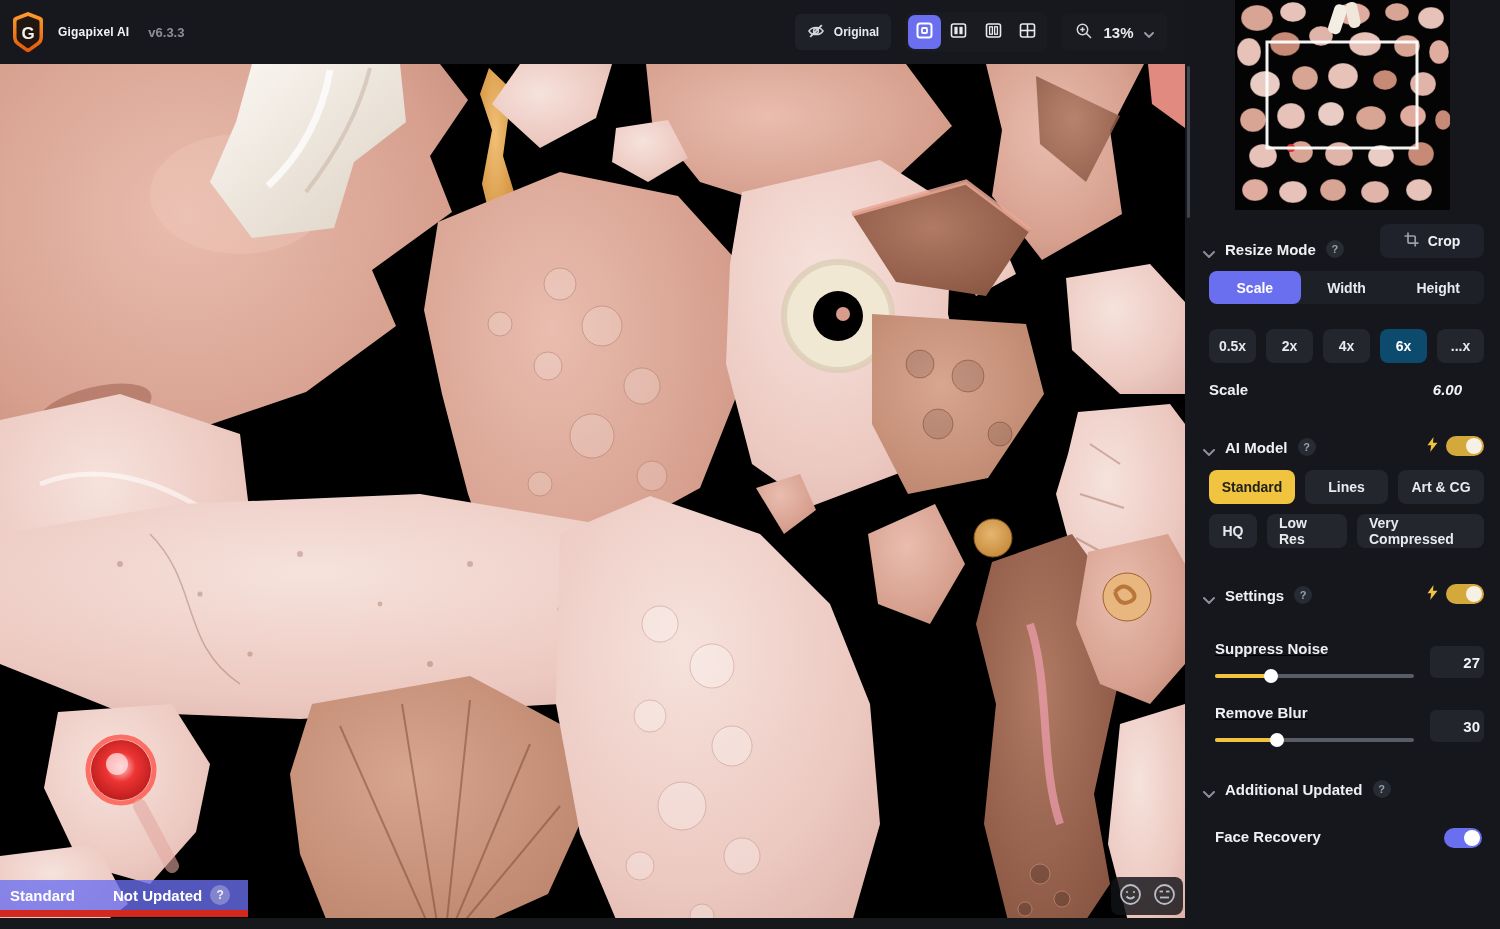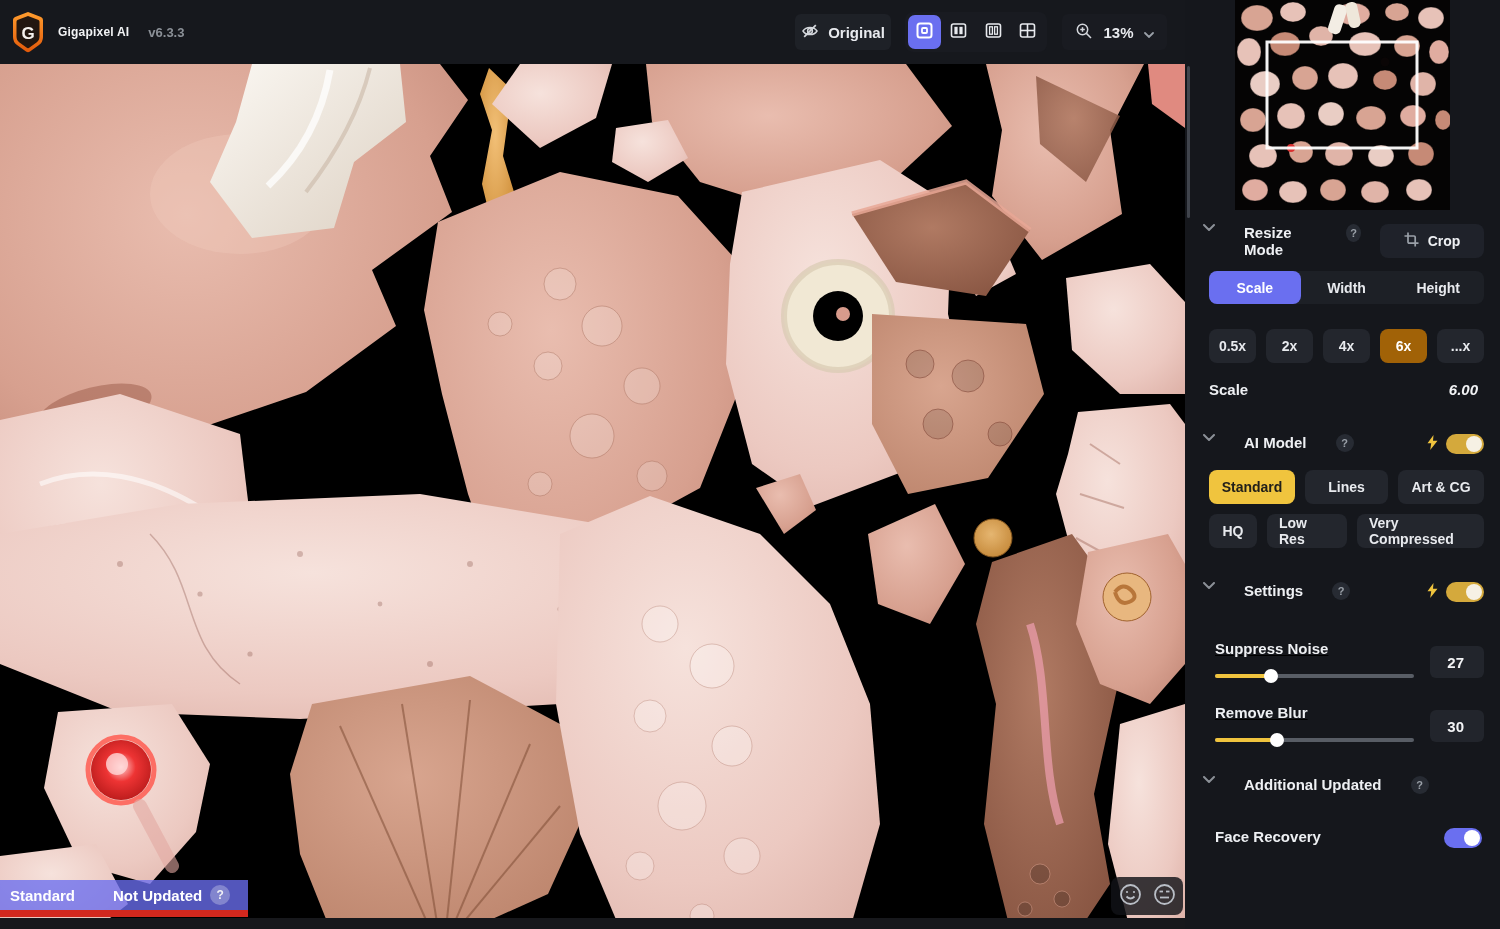--- a/index.html
+++ b/index.html
@@ -9,21 +9,21 @@
 
   
   .topbar { position:absolute; left:0; top:0; width:1185px; height:64px; background:#16181d; z-index:5; }
   .brand { position:absolute; left:10px; top:11px; display:flex; align-items:center; gap:12px; }
   .brand svg { display:block; }
   .app-title { color:#f2f3f5; font-size:12px; font-weight:bold; letter-spacing:.2px; }
   .app-version { color:#8b9097; font-size:13px; font-weight:bold; margin-left:7px; }
 
   .tb-btn { position:absolute; top:14px; height:36px; background:#1e2127; border-radius:6px;
             display:flex; align-items:center; justify-content:center; color:#e8eaee; }
-  .original-btn { left:795px; width:96px; gap:9px; font-size:15px; font-weight:bold; }
+  .original-btn { left:795px; width:96px; gap:9px; font-size:12px; font-weight:bold; }
   .viewmodes { position:absolute; left:905px; top:12px; width:142px; height:40px; background:#191b21;
                border-radius:8px; display:flex; align-items:center; justify-content:space-between; padding:0 3px; }
   .vm-btn { width:33px; height:34px; border-radius:7px; display:flex; align-items:center; justify-content:center; }
   .vm-btn.sel { background:#6a6ff0; }
   .zoomctl { left:1062px; width:105px; gap:10px; font-size:15px; font-weight:bold; background:#191b21; }
 
   
   .canvas { position:absolute; left:0; top:64px; width:1185px; height:865px; background:#000; overflow:hidden; }
   .canvas svg.art { display:block; }
   .bottom-strip { position:absolute; left:0; bottom:0; width:1185px; height:11px; background:#17181c; }
@@ -39,67 +39,67 @@
   .feedback { position:absolute; right:2px; bottom:14px; width:72px; height:38px; border-radius:8px;
               background:rgba(17,18,23,0.82); display:flex; align-items:center; justify-content:center; gap:7px; z-index:3; }
 
   
   .sidebar { position:absolute; left:1185px; top:0; width:315px; height:929px; background:#15171c; z-index:6; }
   .thumb-wrap { position:absolute; left:0; top:0; width:315px; height:212px; background:#15171c; }
   .thumb { position:absolute; left:50px; top:0; width:215px; height:210px; }
   .side-scroll { position:absolute; left:2px; top:66px; width:3px; height:152px; background:#40444c; border-radius:2px; }
 
   .content { position:absolute; left:0; top:212px; right:0; padding:12px 16px 0 24px; }
-  .sec-header { display:flex; align-items:flex-start; min-height:22px;gap:19px; }
+  .sec-header { display:flex; align-items:flex-end; min-height:22px; }
   .chev { margin-left:-6px; margin-right:10px; display:flex; }
   .sec-title { color:#eef0f3; font-size:15px; font-weight:bold; }
   .help { width:18px; height:18px; margin-left:10px; border-radius:50%; background:#272b33; color:#9aa0a8;
           font-size:11px; font-weight:bold; display:flex; align-items:center; justify-content:center; }
   .hdr-right { margin-left:auto; display:flex; align-items:center; gap:8px; }
 
   .crop-btn { width:104px; height:34px; background:#1f222a; border-radius:8px; display:flex; align-items:center;
               justify-content:center; gap:9px; color:#eef0f3; font-size:14px; font-weight:bold; }
 
   .tabs { margin-top:13px; height:33px; background:#1d2026; border-radius:8px; display:flex; }
   .tab { flex:1; display:flex; align-items:center; justify-content:center; color:#e8eaee;
          font-size:14px; font-weight:bold; border-radius:8px; }
   .tab.sel { background:#6a6ff0; color:#fff; }
 
   .row-btns { display:flex; gap:10px; }
   .mults { margin-top:25px; }
   .btn { height:34px; background:#23262d; border-radius:8px; display:flex; align-items:center; justify-content:center;
          color:#e8eaee; font-size:14px; font-weight:bold; padding:0 12px; }
   .btn.flex1 { flex:1; padding:0; }
-  .btn.sel { background:#a16207; color:#fff; }
+  .btn.sel { background:#0c4a6e; color:#fff; }
   .btn.ysel { background:#f0c43e; color:#22201a; }
 
   .scale-row { margin-top:18px; display:flex; align-items:center; }
   .scale-label { color:#eef0f3; font-size:15px; font-weight:bold; }
-  .scale-value { margin-left:auto; margin-right:6px; color:#f2f3f5; font-size:15px; font-weight:bold; font-style:italic; }
+  .scale-value { margin-left:auto; margin-right:22px; color:#f2f3f5; font-size:15px; font-weight:bold; font-style:italic; }
 
   .mt-ai { margin-top:36px; }
   .mt-row1 { margin-top:14px; }
   .mt-row2 { margin-top:10px; }
   .mt-settings { margin-top:34px; }
 
   .toggle { width:38px; height:20px; border-radius:10px; position:relative; }
   .toggle .knob { position:absolute; top:2px; right:2px; width:16px; height:16px; border-radius:50%; }
   .toggle.yellow { background:#d4a93c; } .toggle.yellow .knob { background:#f6f1e4; }
   .toggle.blue { background:#6a6ff0; } .toggle.blue .knob { background:#ffffff; }
 
   .slider-group { display:flex; }
   .sg1 { margin-top:36px; } .sg2 { margin-top:26px; } .sg3 { margin-top:26px; }
   .sg-left { flex:1; padding-left:6px;text-decoration:underline; }
   .sg-label { color:#eef0f3; font-size:15px; font-weight:bold; height:16px; }
   .track { position:relative; margin-top:18px; height:4px; background:#585d65; border-radius:2px; width:199px; }
   .slider-fill { position:absolute; left:0; top:0; height:4px; background:#f0c43e; border-radius:2px; }
   .slider-handle { position:absolute; top:-5px; width:14px; height:14px; background:#fff; border-radius:50%; }
   .sg-value { width:54px; height:32px; margin-left:12px; margin-top:6px; background:#22252c; border-radius:6px;
               color:#f2f3f5; font-size:15px; font-weight:bold; display:flex; align-items:center; justify-content:flex-end;
-              padding-right:20px; }
+              padding-right:4px; }
 
   .mt-additional { margin-top:34px; }
   .face-row { margin-top:30px; display:flex; align-items:flex-start; padding-left:6px; }
   .face-label { color:#eef0f3; font-size:15px; font-weight:bold; }
   .face-row .toggle { margin-left:auto; margin-right:2px; }
 </style>
 </head>
 <body>
 
 <div class="app">

